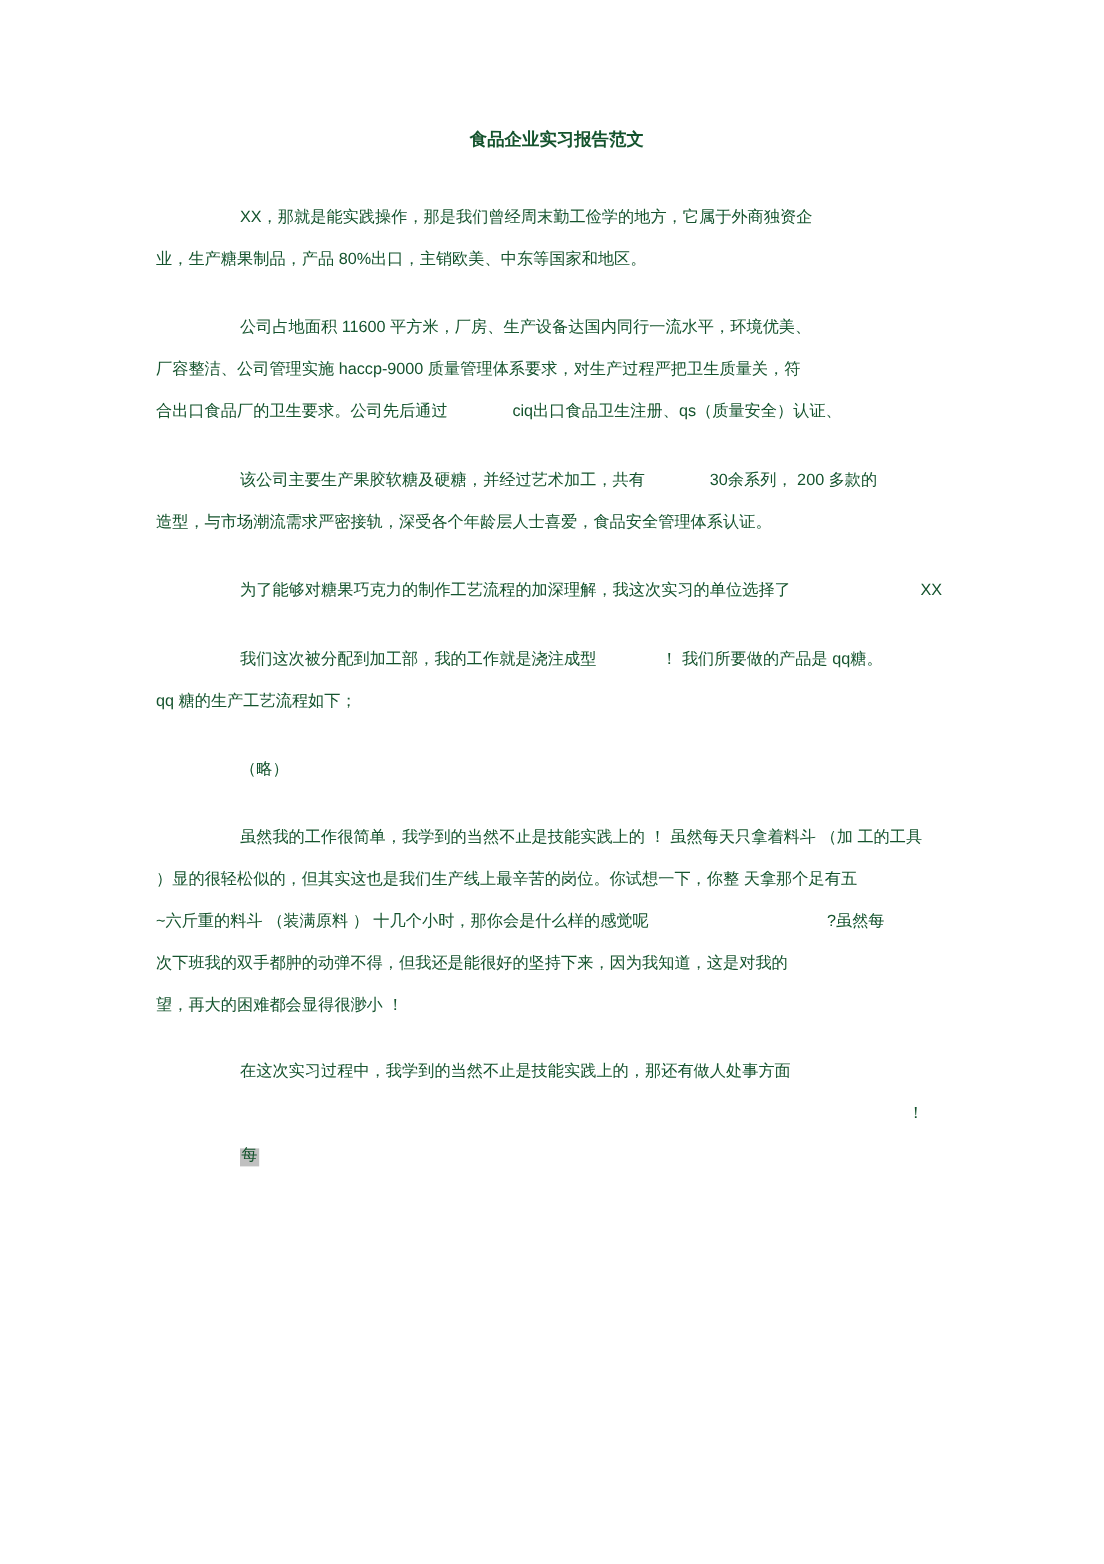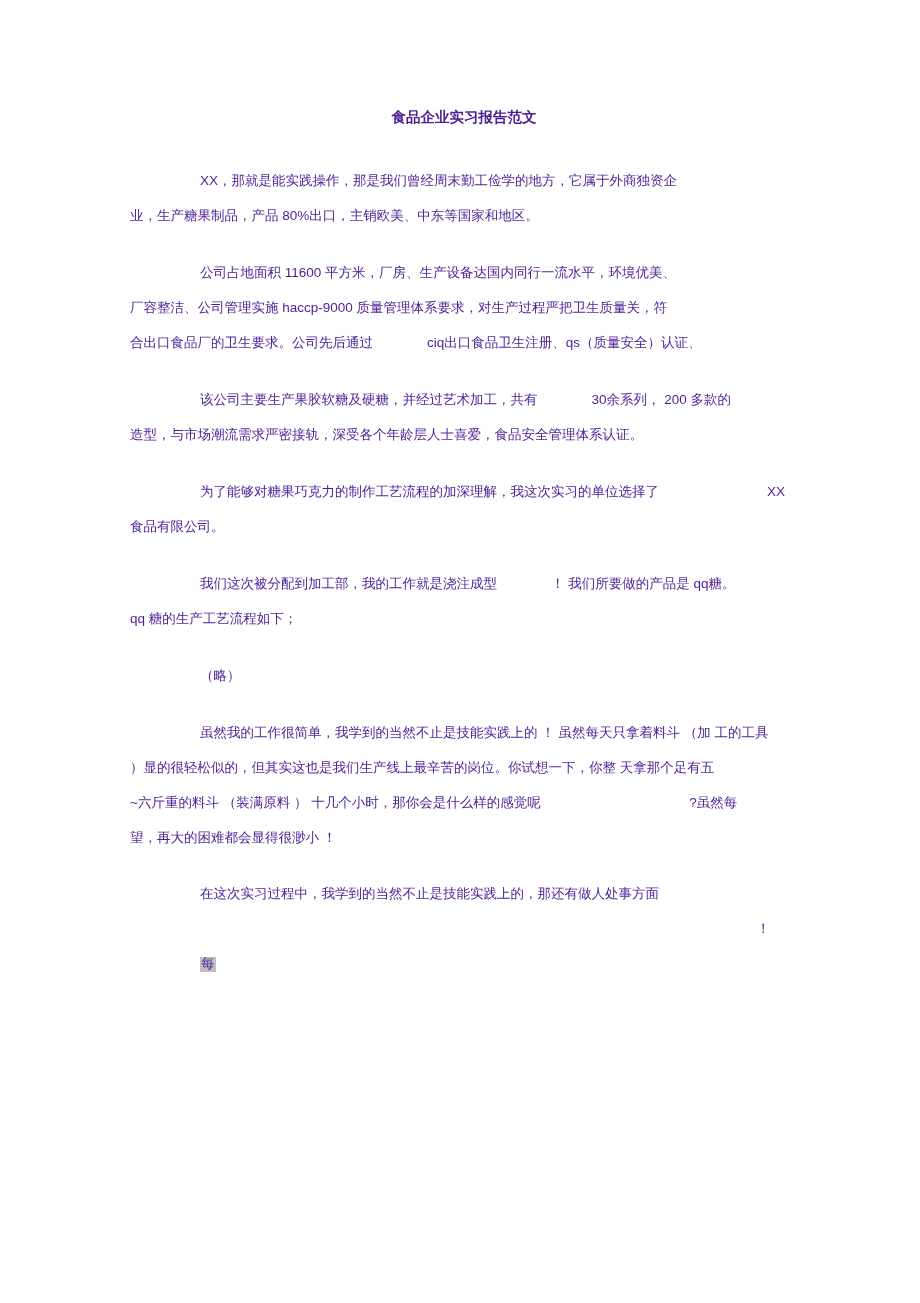--- a/index.html
+++ b/index.html
@@ -7,21 +7,21 @@
     padding: 0;
     background: #ffffff;
   }
   .page {
     position: relative;
     width: 920px;
     height: 1303px;
     background: #ffffff;
     overflow: hidden;
     font-family: "Liberation Sans", sans-serif;
-    color: #4c1d95;
+    color: #14532d;
   }
   .content {
     position: absolute;
     left: 130px;
     top: 0;
     width: 668px;
     padding-top: 100px;
     font-size: 13.5px;
   }
   .doc-title {
@@ -76,37 +76,37 @@
       <div class="line">合出口食品厂的卫生要求。公司先后通过　　　　ciq出口食品卫生注册、qs（质量安全）认证、</div>
     </div>
 
     <div class="para">
       <div class="line indent">该公司主要生产果胶软糖及硬糖，并经过艺术加工，共有　　　　30余系列， 200 多款的</div>
       <div class="line">造型，与市场潮流需求严密接轨，深受各个年龄层人士喜爱，食品安全管理体系认证。</div>
     </div>
 
     <div class="para">
       <div class="line indent">为了能够对糖果巧克力的制作工艺流程的加深理解，我这次实习的单位选择了　　　　　　　　XX</div>
-      <div class="line">食品有限公司。</div>
     </div>
 
 
     <div class="para">
       <div class="line indent">我们这次被分配到加工部，我的工作就是浇注成型　　　　！ 我们所要做的产品是 qq糖。</div>
       <div class="line">qq 糖的生产工艺流程如下；</div>
     </div>
 
     <div class="para">
       <div class="line indent">（略）</div>
     </div>
 
     <div class="para">
       <div class="line indent">虽然我的工作很简单，我学到的当然不止是技能实践上的 ！ 虽然每天只拿着料斗 （加 工的工具</div>
       <div class="line">）显的很轻松似的，但其实这也是我们生产线上最辛苦的岗位。你试想一下，你整 天拿那个足有五</div>
       <div class="line">~六斤重的料斗 （装满原料 ） 十几个小时，那你会是什么样的感觉呢　　　　　　　　　　　?虽然每</div>
+      <div class="line">次下班我的双手都肿的动弹不得，但我还是能很好的坚持下来，因为我知道，这是对我的</div>
       <div class="line">望，再大的困难都会显得很渺小 ！</div>
     </div>
 
     <div class="para">
       <div class="line indent">在这次实习过程中，我学到的当然不止是技能实践上的，那还有做人处事方面</div>
       <div class="line align-right">！</div>
       <div class="line indent"><span class="hl">每</span></div>
     </div>
 
   </div>

